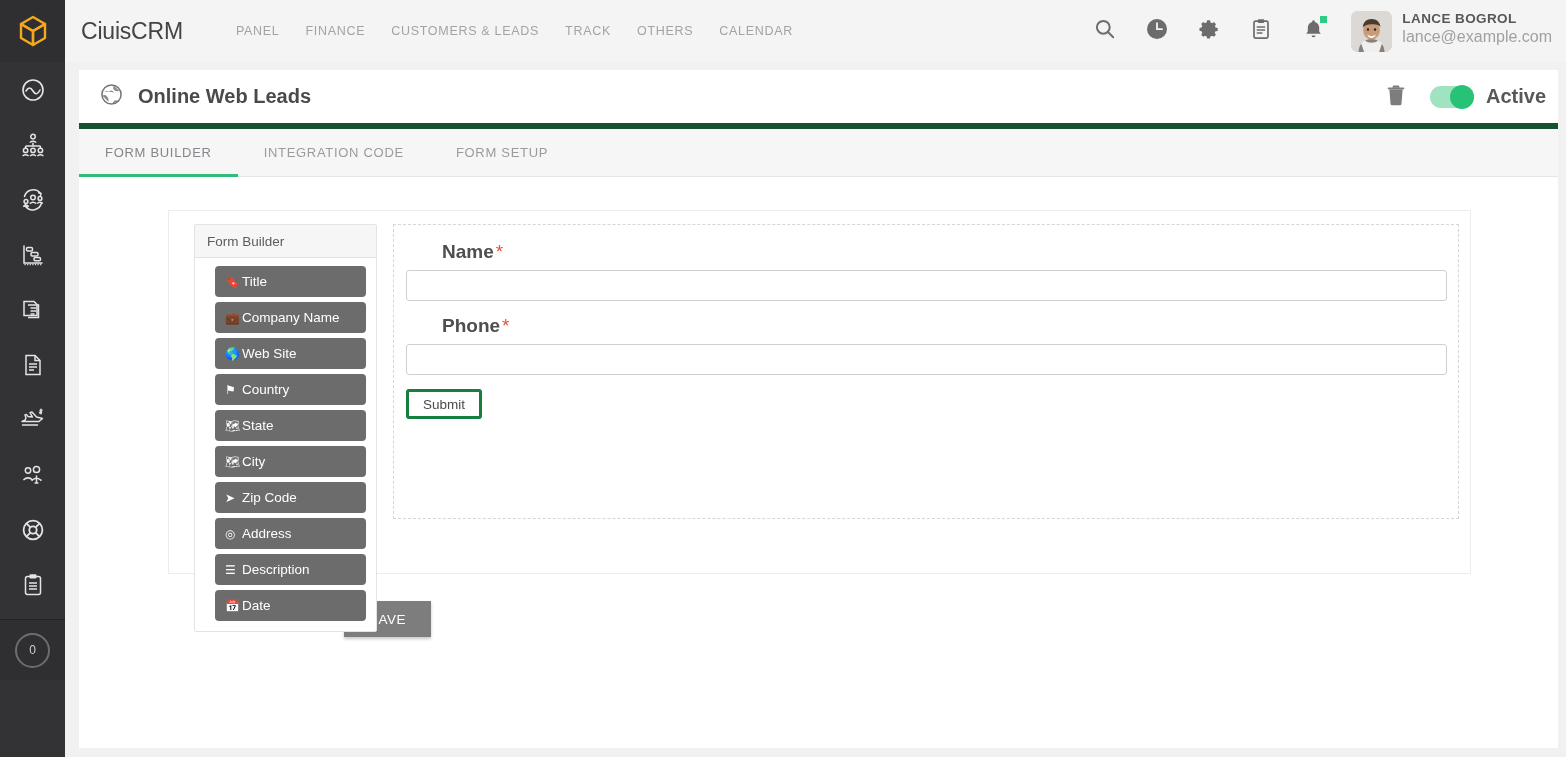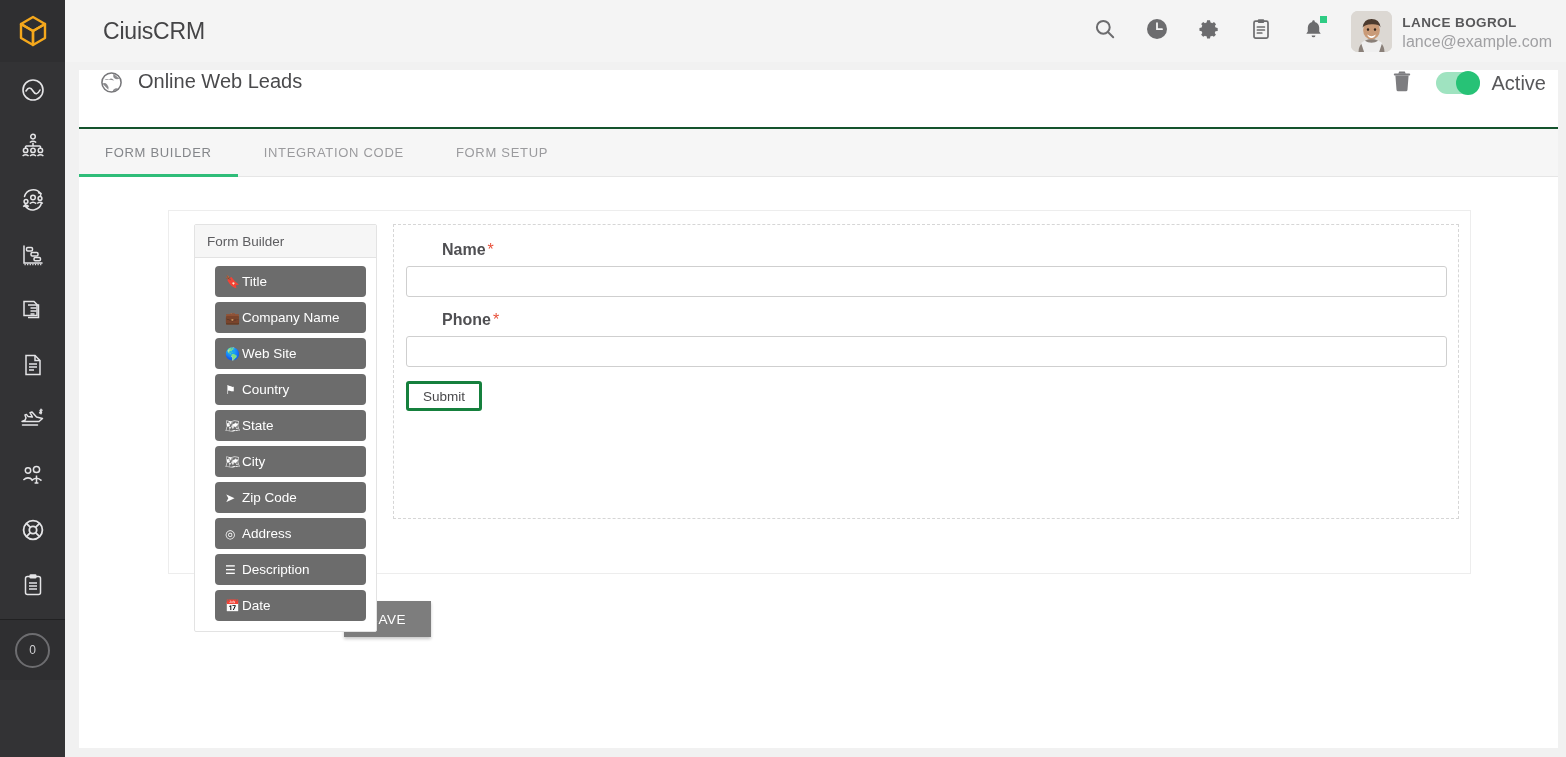--- a/index.html
+++ b/index.html
@@ -46,61 +46,62 @@
   }
 
   
   .topbar {
     position: absolute; left: 65px; top: 0;
     width: 1501px; height: 62px;
     background: #f4f4f4;
     display: flex; align-items: center;
   }
   .brand {
-    margin-left: 38px; font-size: 23px; color: #444446;
+    margin-left: 16px; font-size: 23px; color: #444446;
     letter-spacing: -0.2px; cursor: pointer;
   }
   .mainnav { display: flex; align-items: center; margin-left: 40px; gap: 0px; }
   .mainnav a {
     font-size: 12.5px; color: #a3a3a6; text-decoration: none;
     letter-spacing: 0.7px; padding: 0 13px; cursor: pointer;
     white-space: nowrap;
   }
   .topright {
     margin-left: auto; display: flex; align-items: center; padding-right: 14px;
   }
   .tb-icon {
     width: 52px; height: 62px; display: flex; align-items: center; justify-content: center;
     cursor: pointer; position: relative;
   }
   .bell-dot {
     position: absolute; top: 16px; right: 12px;
     width: 7px; height: 7px; background: #2fcc84;
   }
   .user-chip {
-    display: flex; align-items: flex-end; margin-left: 12px; cursor: pointer;
+    display: flex; align-items: flex-start; margin-left: 12px; cursor: pointer;
   }
   .avatar {
     width: 41px; height: 41px; border-radius: 7px; overflow: hidden;
     background: #d8d4d0; position: relative; flex: none;
   }
   .avatar .face { position: absolute; left: 0; top: 0; width: 41px; height: 41px; }
   .user-text { margin-left: 10px; line-height: 1.25; }
   .user-name { font-size: 13.5px; font-weight: bold; color: #58585a; letter-spacing: 0.4px; }
   .user-mail { font-size: 16px; color: #a0a0a3; }
 
   
   .page {
     position: absolute; left: 79px; top: 70px;
     width: 1479px; height: 678px;
     background: #ffffff;
   }
   .page-head {
-    height: 59px; display: flex; align-items: flex-start; padding: 0 0 0 20px;
-    border-bottom: 2px solid #14532d;
+    height: 59px; display: flex; align-items: center; padding: 0 0 0 20px;
+    border-bottom: 6px solid #14532d;
+    font-weight: bold;
   }
   .page-title { font-size: 20px; color: #4a4a4c; margin-left: 14px; }
   .page-head-right { margin-left: auto; display: flex; align-items: center; padding-right: 12px; }
   .trash { cursor: pointer; margin-right: 24px; display: flex; }
   .toggle {
     width: 44px; height: 22px; border-radius: 11px; background: #9fe3c0;
     position: relative; cursor: pointer;
   }
   .toggle .knob {
     position: absolute; right: 0; top: -1px;
@@ -150,21 +151,21 @@
     cursor: move; user-select: none;
   }
   .pal-item .pi { width: 17px; display: inline-block; text-align: left; font-size: 12px; }
 
   .formpreview {
     margin-left: 16px; width: 1066px; height: 295px;
     border: 1px dashed #d6d6d6; padding: 16px 14px 0 12px;
     position: relative; z-index: 1;
   }
   .fgroup { margin-bottom: 14px; }
-  .flabel { font-size: 16px; color: #4f4f52; font-weight: bold; margin-bottom: 7px; padding-left: 36px; }
+  .flabel { font-size: 19px; color: #4f4f52; font-weight: bold; margin-bottom: 7px; padding-left: 36px; }
   .flabel .req { color: #e8503a; font-weight: normal; margin-left: 2px; }
   .finput {
     width: 1041px; height: 31px; border: 1px solid #cfcfcf; border-radius: 3px;
     background: #fff;
   }
   .submit-btn {
     height: 30px; padding: 0 14px; border: 3px solid #15803d; border-radius: 3px;
     background: #fff; font-size: 13.5px; color: #4a4a4c; cursor: pointer;
     font-family: "Liberation Sans", sans-serif;
   }
@@ -316,20 +317,28 @@
 
     <div class="side-sep"></div>
     <div class="side-badge-wrap">
       <div class="side-badge">0</div>
     </div>
   </div>
 
   <div class="topbar">
     <div class="brand">CiuisCRM</div>
 
+    <div class="mainnav">
+      <a href="#">PANEL</a>
+      <a href="#">FINANCE</a>
+      <a href="#">CUSTOMERS &amp; LEADS</a>
+      <a href="#">TRACK</a>
+      <a href="#">OTHERS</a>
+      <a href="#">CALENDAR</a>
+    </div>
 
     <div class="topright">
       <div class="tb-icon">
         <span>
           <svg width="22" height="22" viewBox="0 0 22 22" fill="none" stroke="#6c6c6e" stroke-width="2">
             <circle cx="9.3" cy="9.3" r="6.4"></circle>
               <path d="M14.2 14.2l5 5" stroke-linecap="round"></path>
           </svg>
         </span>
       </div>

